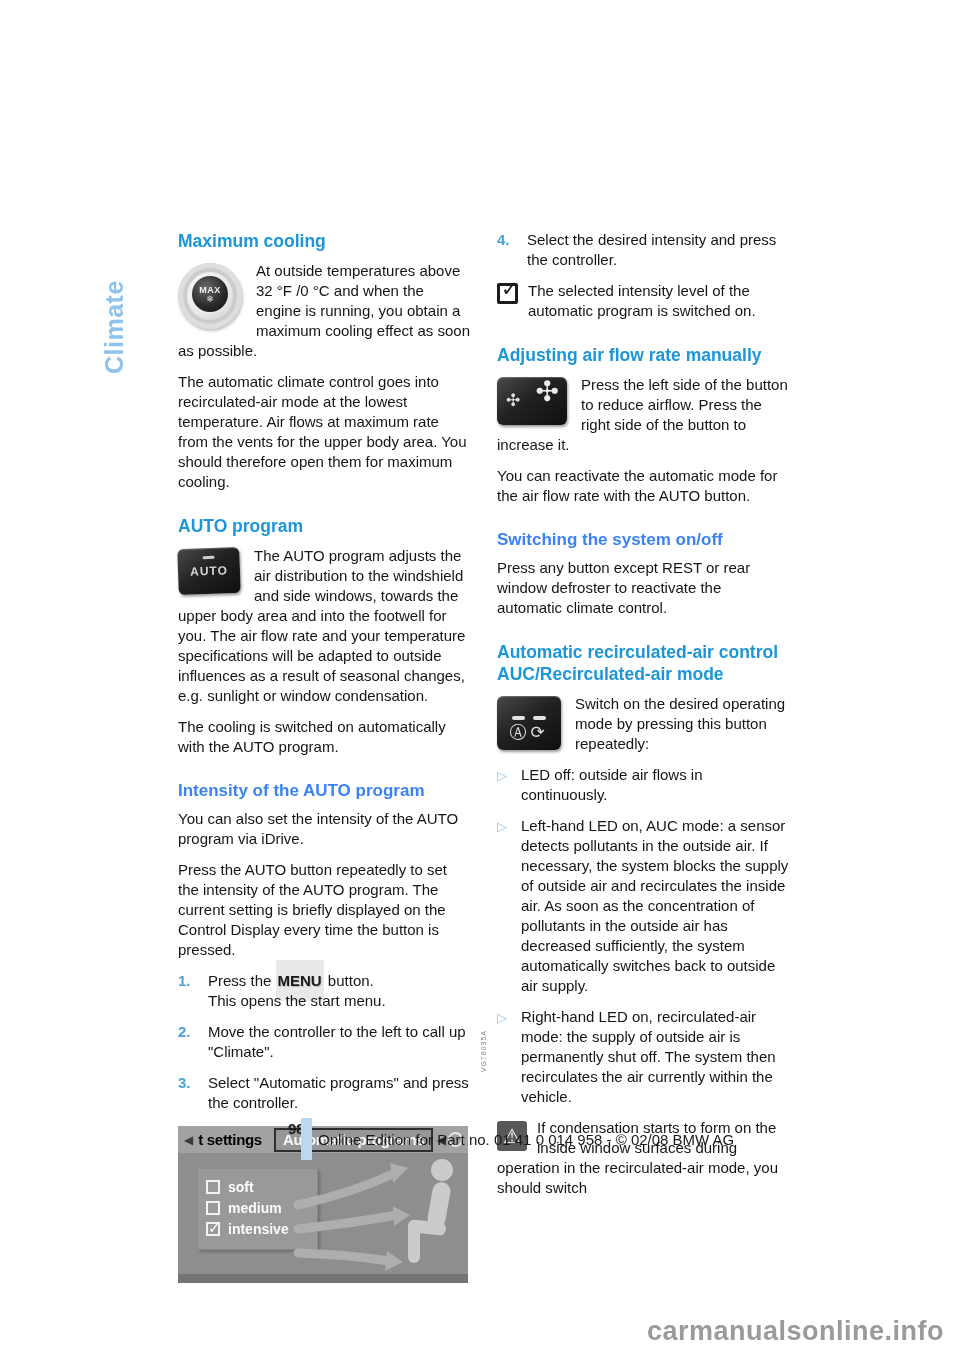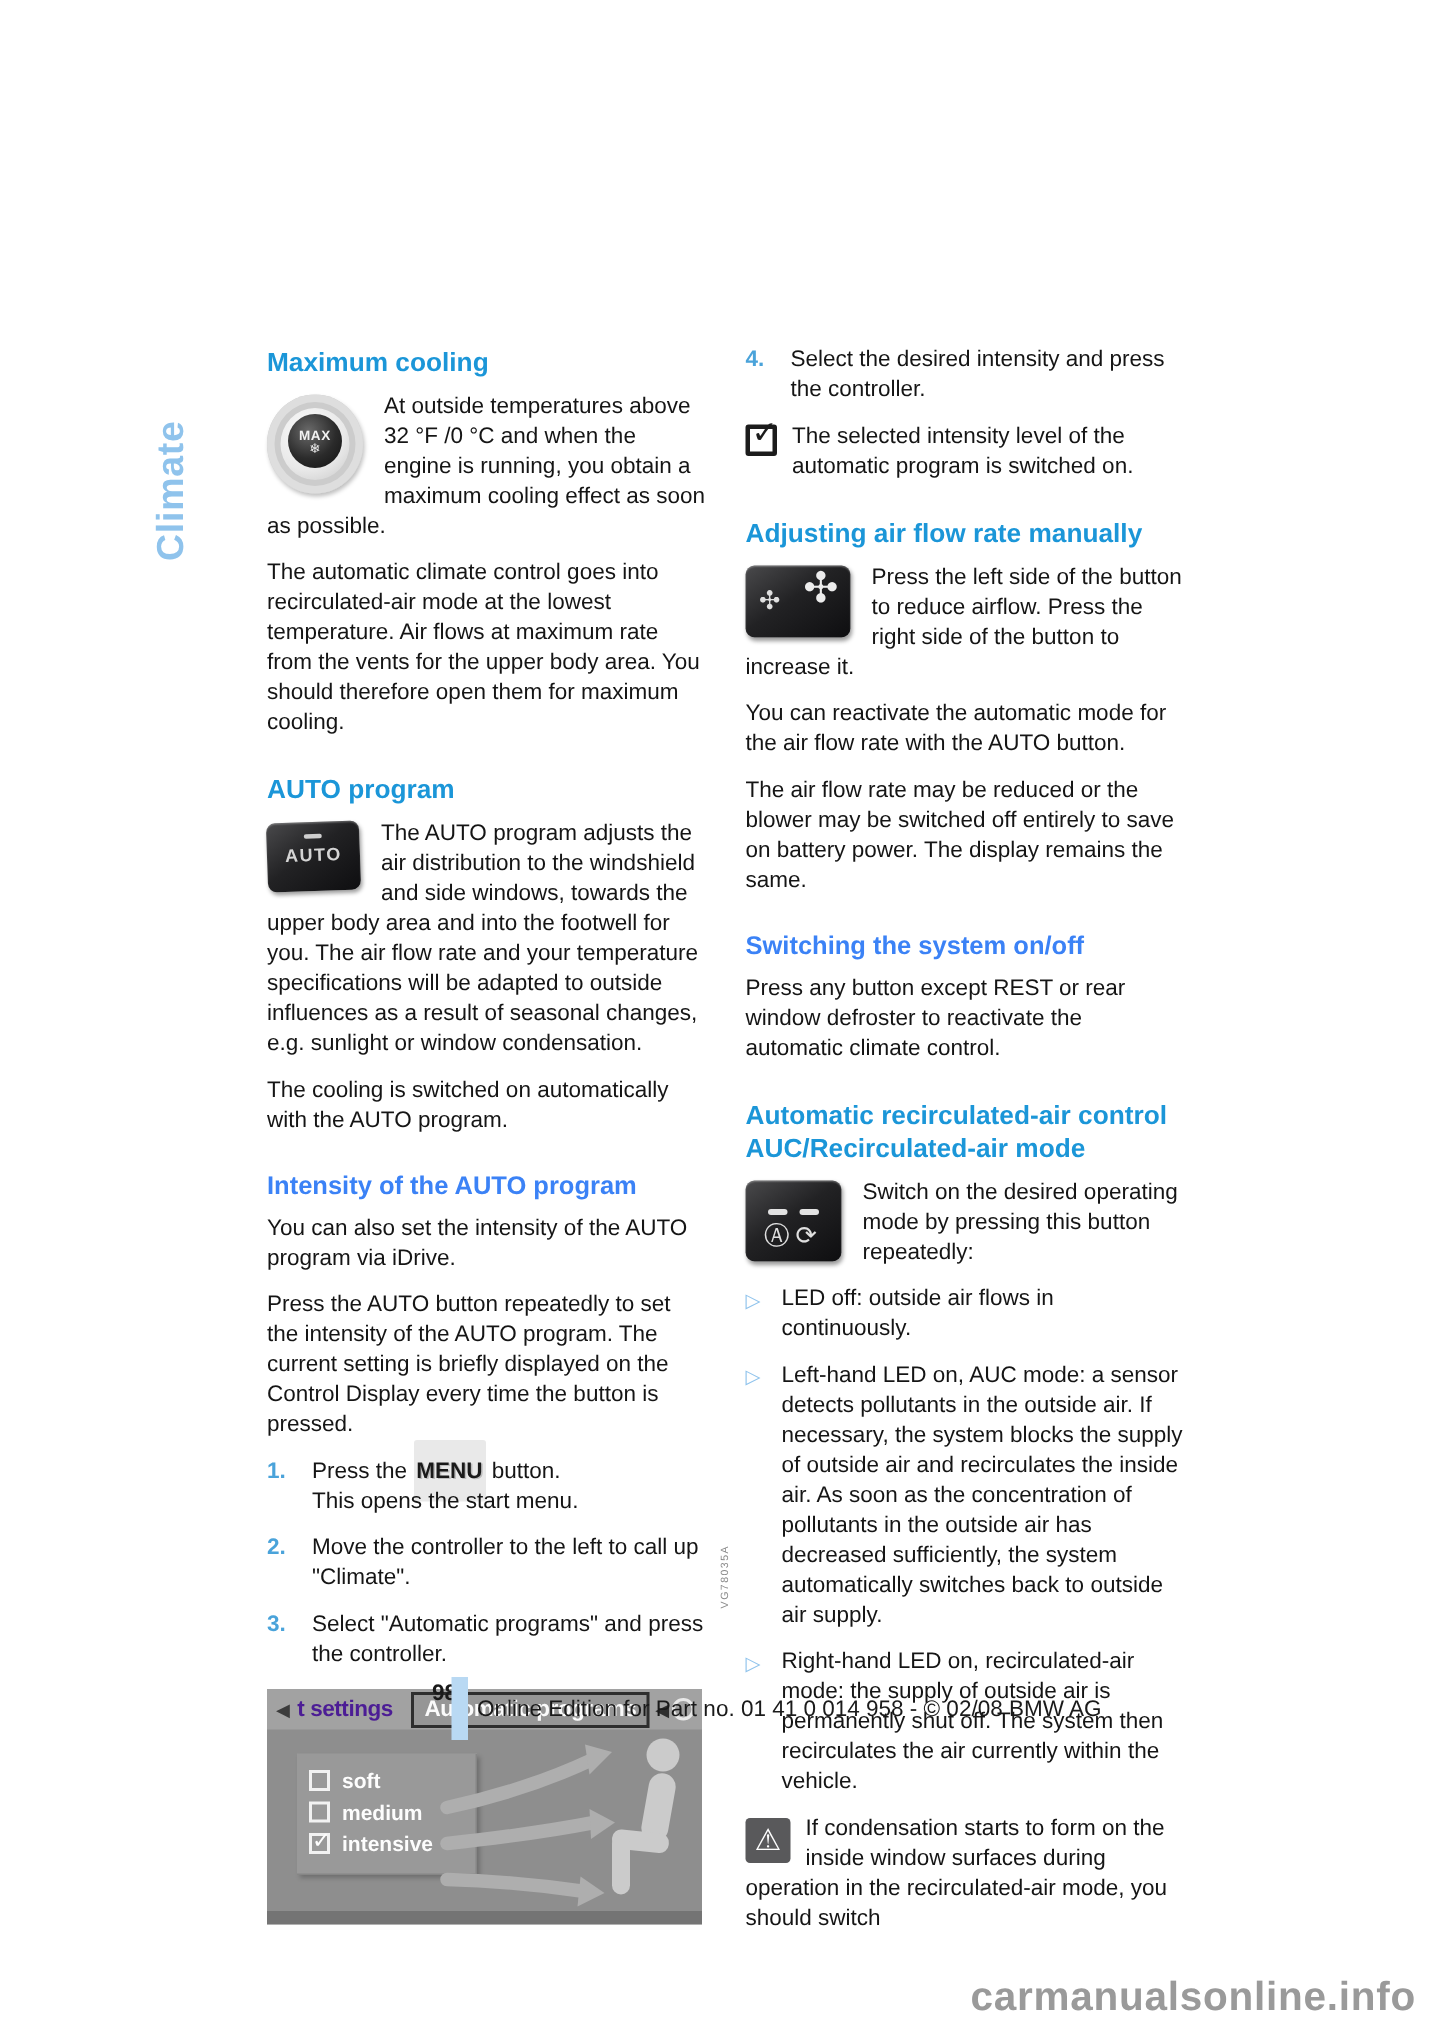--- a/index.html
+++ b/index.html
@@ -71,21 +71,21 @@
   .bullet{display:flex;margin:0 0 11px 0;}
   .bullet .tri{width:24px;flex:0 0 24px;color:#8fc3ec;font-size:13px;padding-top:1px;}
   .bullet .txt{flex:1;}
 
   
   .shot{position:relative;width:290px;height:157px;margin-top:13px;background:#8e8e8e;overflow:hidden;
     font-weight:bold;color:#f0f0f0;}
   .shot-top{position:absolute;top:0;left:0;right:0;height:27px;background:#a2a2a2;
     display:flex;align-items:center;font-size:15px;}
   .shot-back{color:#3c3c3c;font-size:12px;margin:0 5px 0 6px;}
-  .shot-crumb{color:#4c1d95;letter-spacing:-.3px;}
+  .shot-crumb{color:#000000;letter-spacing:-.3px;}
   .shot-tab{margin-left:12px;border:2px solid #2e2e2e;background:#969696;padding:0 7px;line-height:20px;
     color:#fafafa;letter-spacing:-.3px;}
   .shot-ctrl{margin-left:auto;margin-right:5px;display:flex;align-items:center;}
   .shot-ctrl .arr{color:#2e2e2e;font-size:12px;margin-right:2px;}
   .shot-ctrl .ring{width:11px;height:11px;border:2px solid #e8e8e8;border-radius:50%;}
   .shot-bottom{position:absolute;left:0;right:0;bottom:0;height:9px;background:#747474;}
   .shot-panel{position:absolute;left:20px;top:43px;width:112px;height:74px;background:#999999;
     box-shadow:2px 2px 3px rgba(0,0,0,.22), inset -1px -1px 0 #868686;padding:7px 0 0 8px;}
   .shot-row{display:flex;align-items:center;height:21px;font-size:14px;color:#fdfdfd;}
   .shot-box{position:relative;width:10px;height:10px;border:2px solid #f2f2f2;margin-right:8px;background:transparent;}
@@ -219,21 +219,20 @@
       <h2 class="sp" style="clear:left">Adjusting air flow rate manually</h2>
 
       <div>
         <span class="hwicon btn-dark fan-btn">
           <span class="fan-s">✣</span>
           <span class="fan-l">✣</span>
         </span>
         <p>Press the left side of the button to reduce airflow. Press the right side of the button to increase it.</p>
       </div>
       <p style="clear:left">You can reactivate the automatic mode for the air flow rate with the AUTO button.</p>
-      <p>The air flow rate may be reduced or the blower may be switched off entirely to save on battery power. The display remains the same.</p>
 
       <h3 class="sp">Switching the system on/off</h3>
       <p>Press any button except REST or rear window defroster to reactivate the automatic climate control.</p>
 
       <h2 class="sp">Automatic recirculated-air control AUC/Recirculated-air mode</h2>
 
       <div>
         <span class="hwicon btn-dark auc-btn">
           <span class="leds"><i></i><i></i></span>
           <span class="syms"><span>Ⓐ</span><span>⟳</span></span>

